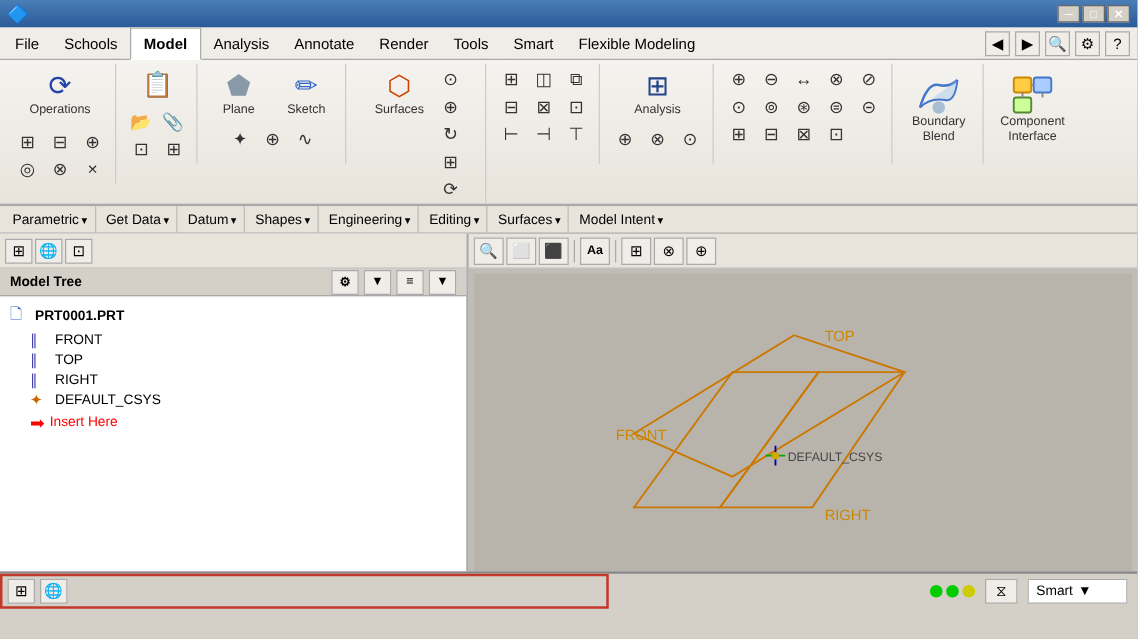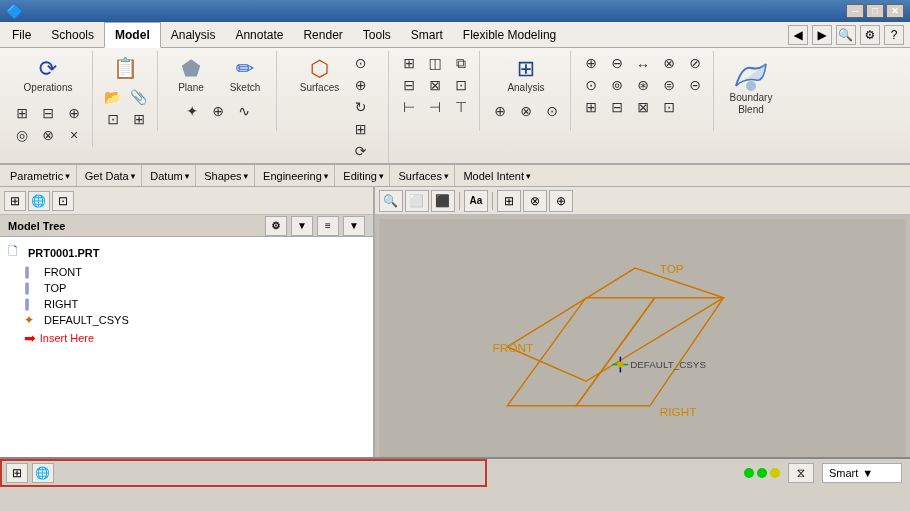--- a/index.html
+++ b/index.html
@@ -611,20 +611,33 @@
           <svg width="38" height="34" viewBox="0 0 38 34">
             <path d="M4 28 Q10 8 19 10 Q28 12 34 6" stroke="#4477cc" fill="none" stroke-width="2"></path>
             <path d="M4 28 Q12 20 24 22 Q32 24 34 6" stroke="#4477cc" fill="#aaccee" fill-opacity="0.5" stroke-width="1.5"></path>
             <circle cx="19" cy="28" r="5" fill="#88aacc" opacity="0.7"></circle>
           </svg>
         </div>
         <div class="ribbon-label">Boundary<br>Blend</div>
       </div>
     </div>
 
+    <div class="ribbon-group" style="min-width:70px;">
+      <div class="ribbon-btn ribbon-btn-large" style="width:62px;">
+        <div style="width:38px;height:34px;position:relative;">
+          <svg width="38" height="34" viewBox="0 0 38 34">
+            <rect x="4" y="4" width="14" height="12" rx="2" fill="#ffcc44" stroke="#cc8800" stroke-width="1.5"></rect>
+            <rect x="20" y="4" width="14" height="12" rx="2" fill="#aaccff" stroke="#4477cc" stroke-width="1.5"></rect>
+            <rect x="4" y="20" width="14" height="12" rx="2" fill="#ccff99" stroke="#558833" stroke-width="1.5"></rect>
+            <path d="M18 10 L20 10 M11 16 L11 20 M27 16 L27 20" stroke="#888" stroke-width="1.5"></path>
+          </svg>
+        </div>
+        <div class="ribbon-label">Component<br>Interface</div>
+      </div>
+    </div>
 
   </div>
 </div>
 
 <div class="sub-toolbar">
   <div class="sub-group">
     <span>Parametric</span>
     <span class="arrow">▾</span>
   </div>
   <div class="sub-group">

